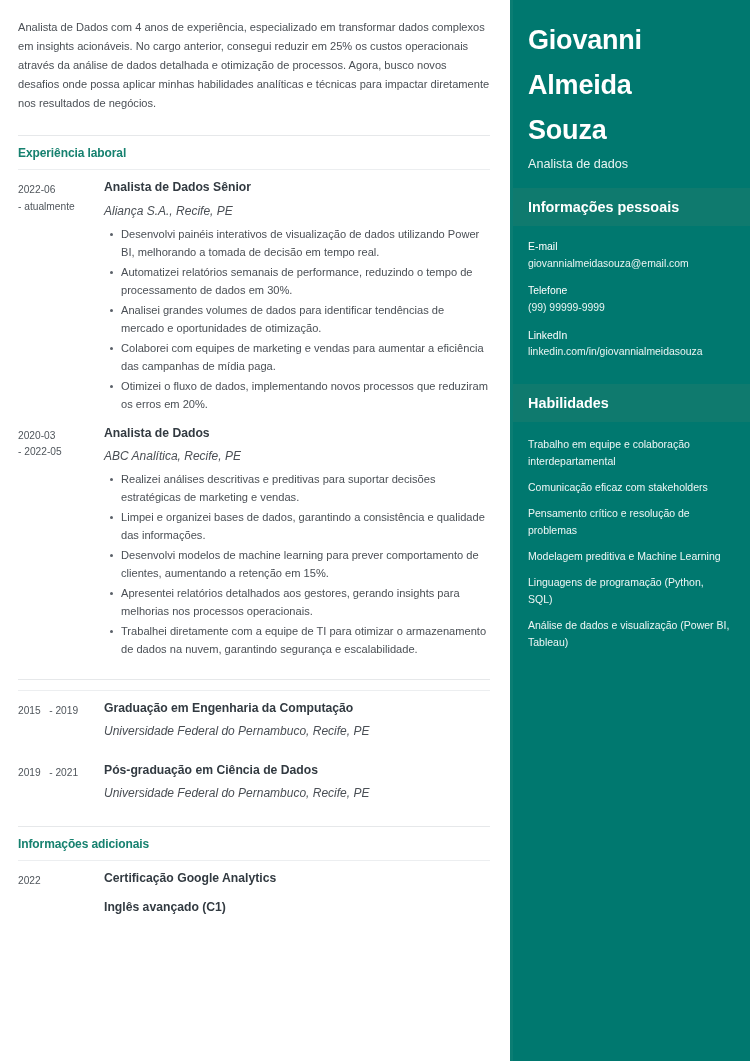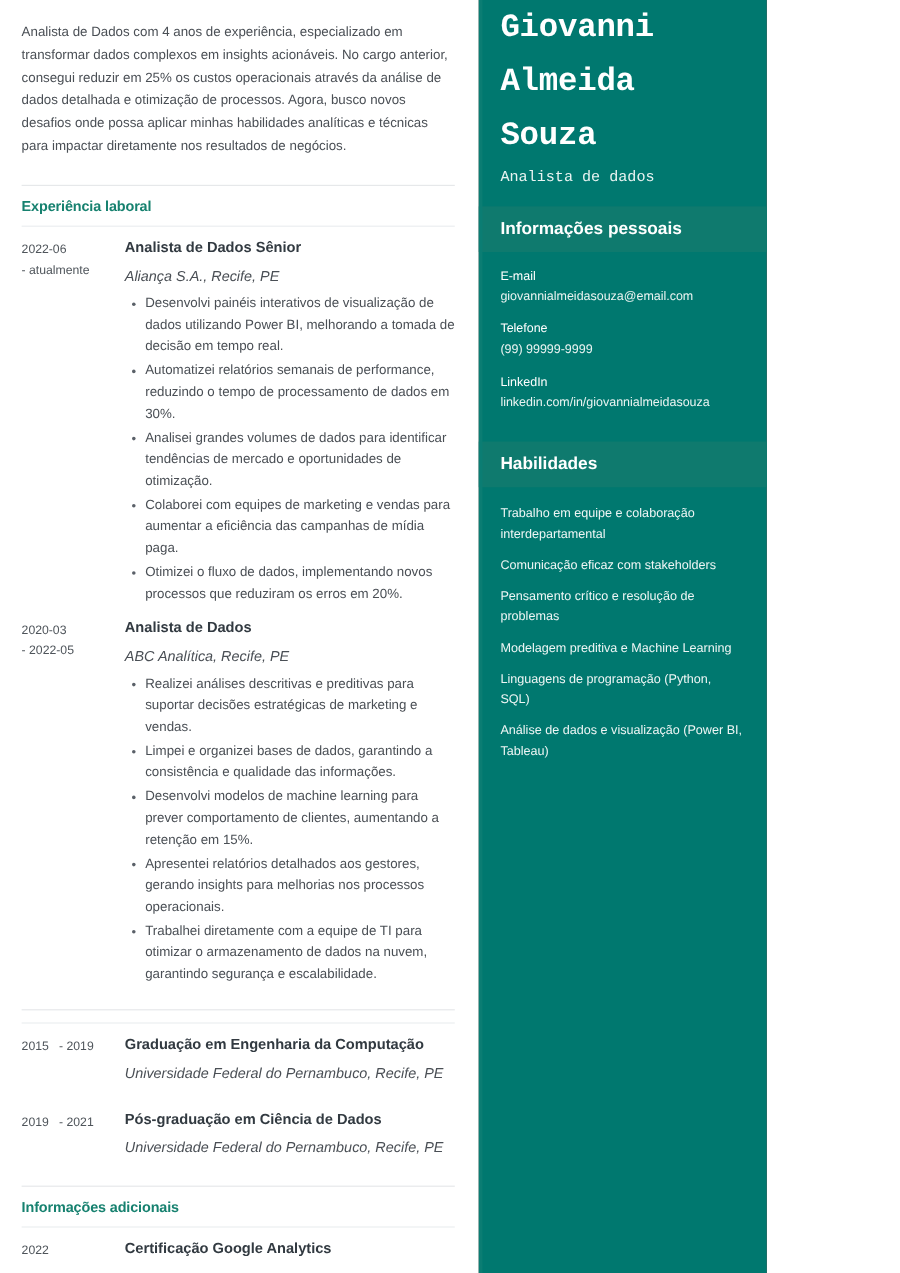--- a/index.html
+++ b/index.html
@@ -11,24 +11,24 @@
     width: 750px;
     height: 1061px;
     background: #ffffff;
     font-family: "Liberation Sans", sans-serif;
     -webkit-font-smoothing: antialiased;
     overflow: hidden;
   }
 
   .page {
     position: relative;
-    width: 639px;
+    width: 750px;
     height: 1061px;
     display: flex;
-    background: #7f1d1d;
+    background: #f9a8d4;
   }
 
   
   .main-col {
     width: 510px;
     box-sizing: border-box;
     padding: 16px 20px 0 18px;
     background: #ffffff;
   }
 
@@ -141,22 +141,21 @@
     box-sizing: border-box;
   }
   .sidebar-edge {
     position: absolute;
     left: 0; top: 0; bottom: 0;
     width: 3px;
     background: #0b7d73;
   }
 
   .sb-head {
-    padding: 2px 20px 14px 18px;
-    font-family: Liberation Mono, monospace;
+    padding: 18px 20px 14px 18px;
   }
   .sb-name {
     font-size: 27px;
     font-weight: bold;
     line-height: 1.66;
     letter-spacing: -0.2px;
     color: #ffffff;
     margin: 0;
   }
   .sb-name span { display: block; }

